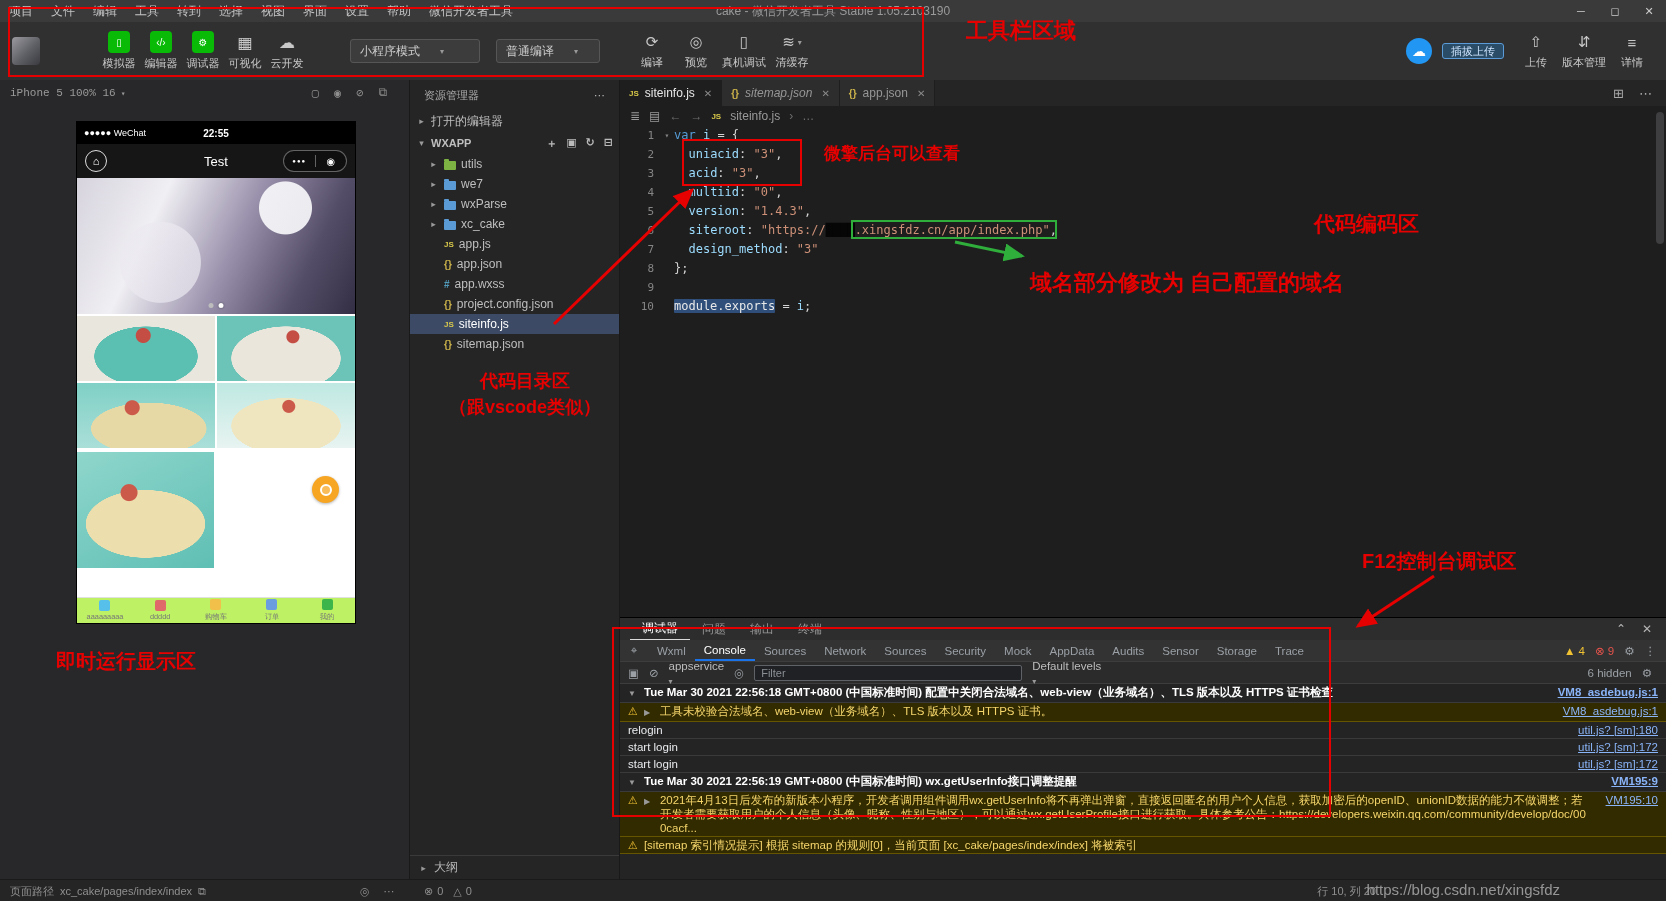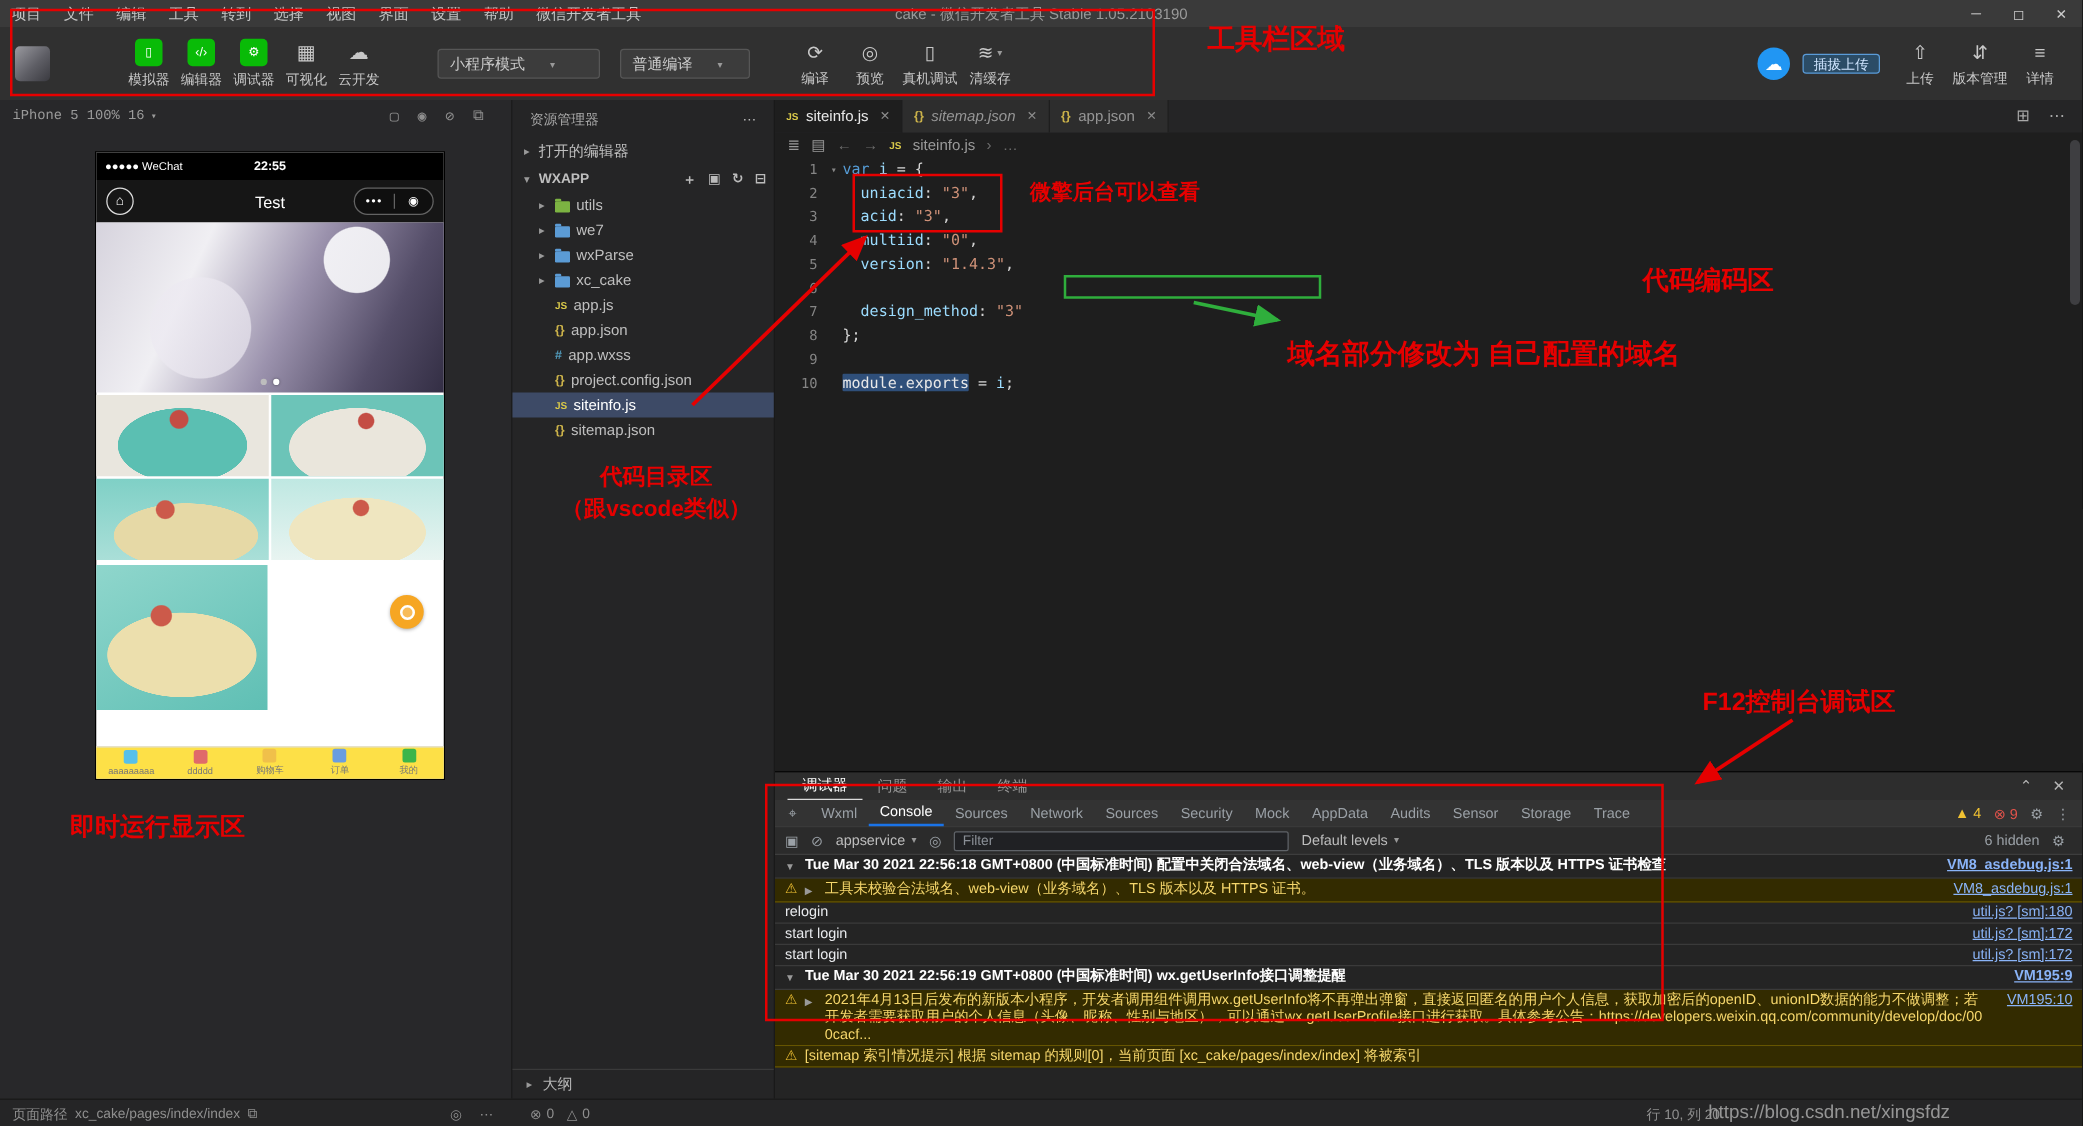--- a/index.html
+++ b/index.html
@@ -62,21 +62,21 @@
 .dot.active{background:#fff;box-shadow:0 0 2px rgba(0,0,0,.5);}
 .pgrid{height:132px;margin-top:2px;display:grid;grid-template-columns:1fr 1fr;gap:2px;flex:none;}
 .g1{background:radial-gradient(circle at 48% 30%, #c44d44 0 7px, rgba(196,77,68,0) 8px),radial-gradient(ellipse 52px 30px at 50% 62%, #5bbfb2 0 99%, rgba(91,191,178,0) 100%),#e9e6de;}
 .g2{background:radial-gradient(circle at 55% 32%, #c44d44 0 6px, rgba(196,77,68,0) 7px),radial-gradient(ellipse 55px 32px at 50% 65%, #eae6dc 0 99%, rgba(234,230,220,0) 100%),#6cc4b8;}
 .g3{background:radial-gradient(circle at 40% 38%, #cc5a4a 0 7px, rgba(204,90,74,0) 8px),radial-gradient(ellipse 58px 26px at 52% 70%, #e6d9a6 0 99%, rgba(230,217,166,0) 100%),linear-gradient(#7fd0c6,#aadfd8);}
 .g4{background:radial-gradient(circle at 52% 36%, #cc5a4a 0 6px, rgba(204,90,74,0) 7px),radial-gradient(ellipse 55px 28px at 50% 66%, #efe6c0 0 99%, rgba(239,230,192,0) 100%),linear-gradient(#bfe8e2,#e8f4f1);}
 .psection{height:116px;display:flex;margin-top:4px;flex:none;}
 .sec-img{width:137px;height:100%;background:radial-gradient(circle at 38% 35%, #cc5a4a 0 8px, rgba(204,90,74,0) 9px),radial-gradient(ellipse 60px 34px at 50% 62%, #ecdfad 0 99%, rgba(236,223,173,0) 100%),linear-gradient(150deg,#8fd6cc,#5fbfb4);}
 .fab{position:absolute;right:16px;top:354px;width:27px;height:27px;border-radius:50%;background:#f6a623;display:flex;align-items:center;justify-content:center;box-shadow:0 1px 3px rgba(0,0,0,.3);}
 .fab-inner{width:12px;height:12px;border-radius:50%;border:2px solid #fff;background:rgba(255,255,255,.25);}
-.p-tabbar{margin-top:auto;height:26px;border-top:1px solid #e0e0e0;background:#fde047;display:flex;flex:none;}
+.p-tabbar{margin-top:auto;height:26px;border-top:1px solid #e0e0e0;background:#bef264;display:flex;flex:none;}
 .ptab{flex:1;display:flex;flex-direction:column;align-items:center;justify-content:center;gap:1px;}
 .ptab-ic{width:11px;height:11px;border-radius:2px;}
 .ptab-lb{font-size:8px;color:#777;transform:scale(.92);white-space:nowrap;}
 
 
 .explorer{position:absolute;top:80px;left:410px;width:210px;bottom:22px;background:#252526;border-right:1px solid #191919;font-size:12px;color:#bfbfbf;}
 .ex-header{height:30px;display:flex;align-items:center;padding:0 14px;font-size:11px;color:#aaa;}
 .ex-header .more{margin-left:auto;color:#bbb;}
 .ex-row{height:22px;display:flex;align-items:center;padding:0 6px;gap:4px;}
 .ex-project{font-weight:bold;font-size:11px;}
@@ -126,21 +126,21 @@
 .dbg-right{margin-left:auto;display:flex;gap:16px;padding-right:14px;color:#b5b5b5;}
 .devtools-tabs{height:22px;background:#333;display:flex;align-items:center;color:#9aa0a6;border-bottom:1px solid #3d3d3d;flex:none;font-size:11.5px;}
 .inspect-ic{width:28px;text-align:center;color:#9aa0a6;}
 .dt-tab{padding:0 9px;height:100%;display:flex;align-items:center;white-space:nowrap;}
 .dt-tab.active{color:#fff;border-bottom:2px solid #1a73e8;}
 .dt-right{margin-left:auto;display:flex;align-items:center;gap:10px;padding-right:10px;white-space:nowrap;}
 .warn-badge{color:#f1c232;}
 .err-badge{color:#e5534b;}
 .console-toolbar{height:22px;background:#2b2b2b;border-bottom:1px solid #3d3d3d;display:flex;align-items:center;gap:10px;padding:0 8px;color:#bdbdbd;flex:none;font-size:11.5px;}
 .ct-ic{color:#9aa0a6;}
-.ctx{display:flex;align-items:flex-start;gap:5px;white-space:nowrap;}
+.ctx{display:flex;align-items:flex-start;gap:5px;white-space:nowrap;flex-direction:column;}
 .filter-input{width:268px;height:16px;background:#202124;border:1px solid #5f6368;border-radius:2px;color:#bbb;font-size:11px;padding:0 6px;font-family:inherit;}
 .filter-input::placeholder{color:#8a8f96;}
 .ct-right{margin-left:auto;display:flex;align-items:center;gap:10px;padding-right:6px;color:#9aa0a6;}
 .messages{flex:1;overflow:hidden;font-size:11.5px;}
 .msg{display:flex;align-items:flex-start;padding:1px 8px;border-bottom:1px solid #3a3a3a;gap:6px;color:#e8eaed;line-height:14px;}
 .msg.group{font-weight:bold;color:#fff;}
 .msg.warn{background:#332b00;color:#f5d66b;border-bottom-color:#665500;}
 .msg .caret{font-size:8px;width:10px;flex:none;padding-top:2px;}
 .msg .wicon{flex:none;color:#f1c232;font-size:11px;}
 .msg .mtext{flex:1;word-break:break-all;}
@@ -475,20 +475,21 @@
           <span class="code-text"><span class="t-pl">  </span><span class="t-prop">multiid</span><span class="t-pl">: </span><span class="t-str">"0"</span><span class="t-pl">,</span></span>
         </div>
         <div class="code-line">
           <span class="ln">5</span>
           <span class="fold"></span>
           <span class="code-text"><span class="t-pl">  </span><span class="t-prop">version</span><span class="t-pl">: </span><span class="t-str">"1.4.3"</span><span class="t-pl">,</span></span>
         </div>
         <div class="code-line">
           <span class="ln">6</span>
           <span class="fold"></span>
+          <span class="code-text"><span class="t-pl">  </span><span class="t-prop">siteroot</span><span class="t-pl">: </span><span class="t-str">"https://</span><span class="t-red">████</span><span class="t-str">.xingsfdz.cn/app/index.php"</span><span class="t-pl">,</span></span>
         </div>
         <div class="code-line">
           <span class="ln">7</span>
           <span class="fold"></span>
           <span class="code-text"><span class="t-pl">  </span><span class="t-prop">design_method</span><span class="t-pl">: </span><span class="t-str">"3"</span></span>
         </div>
         <div class="code-line">
           <span class="ln">8</span>
           <span class="fold"></span>
           <span class="code-text"><span class="t-pl">};</span></span>

